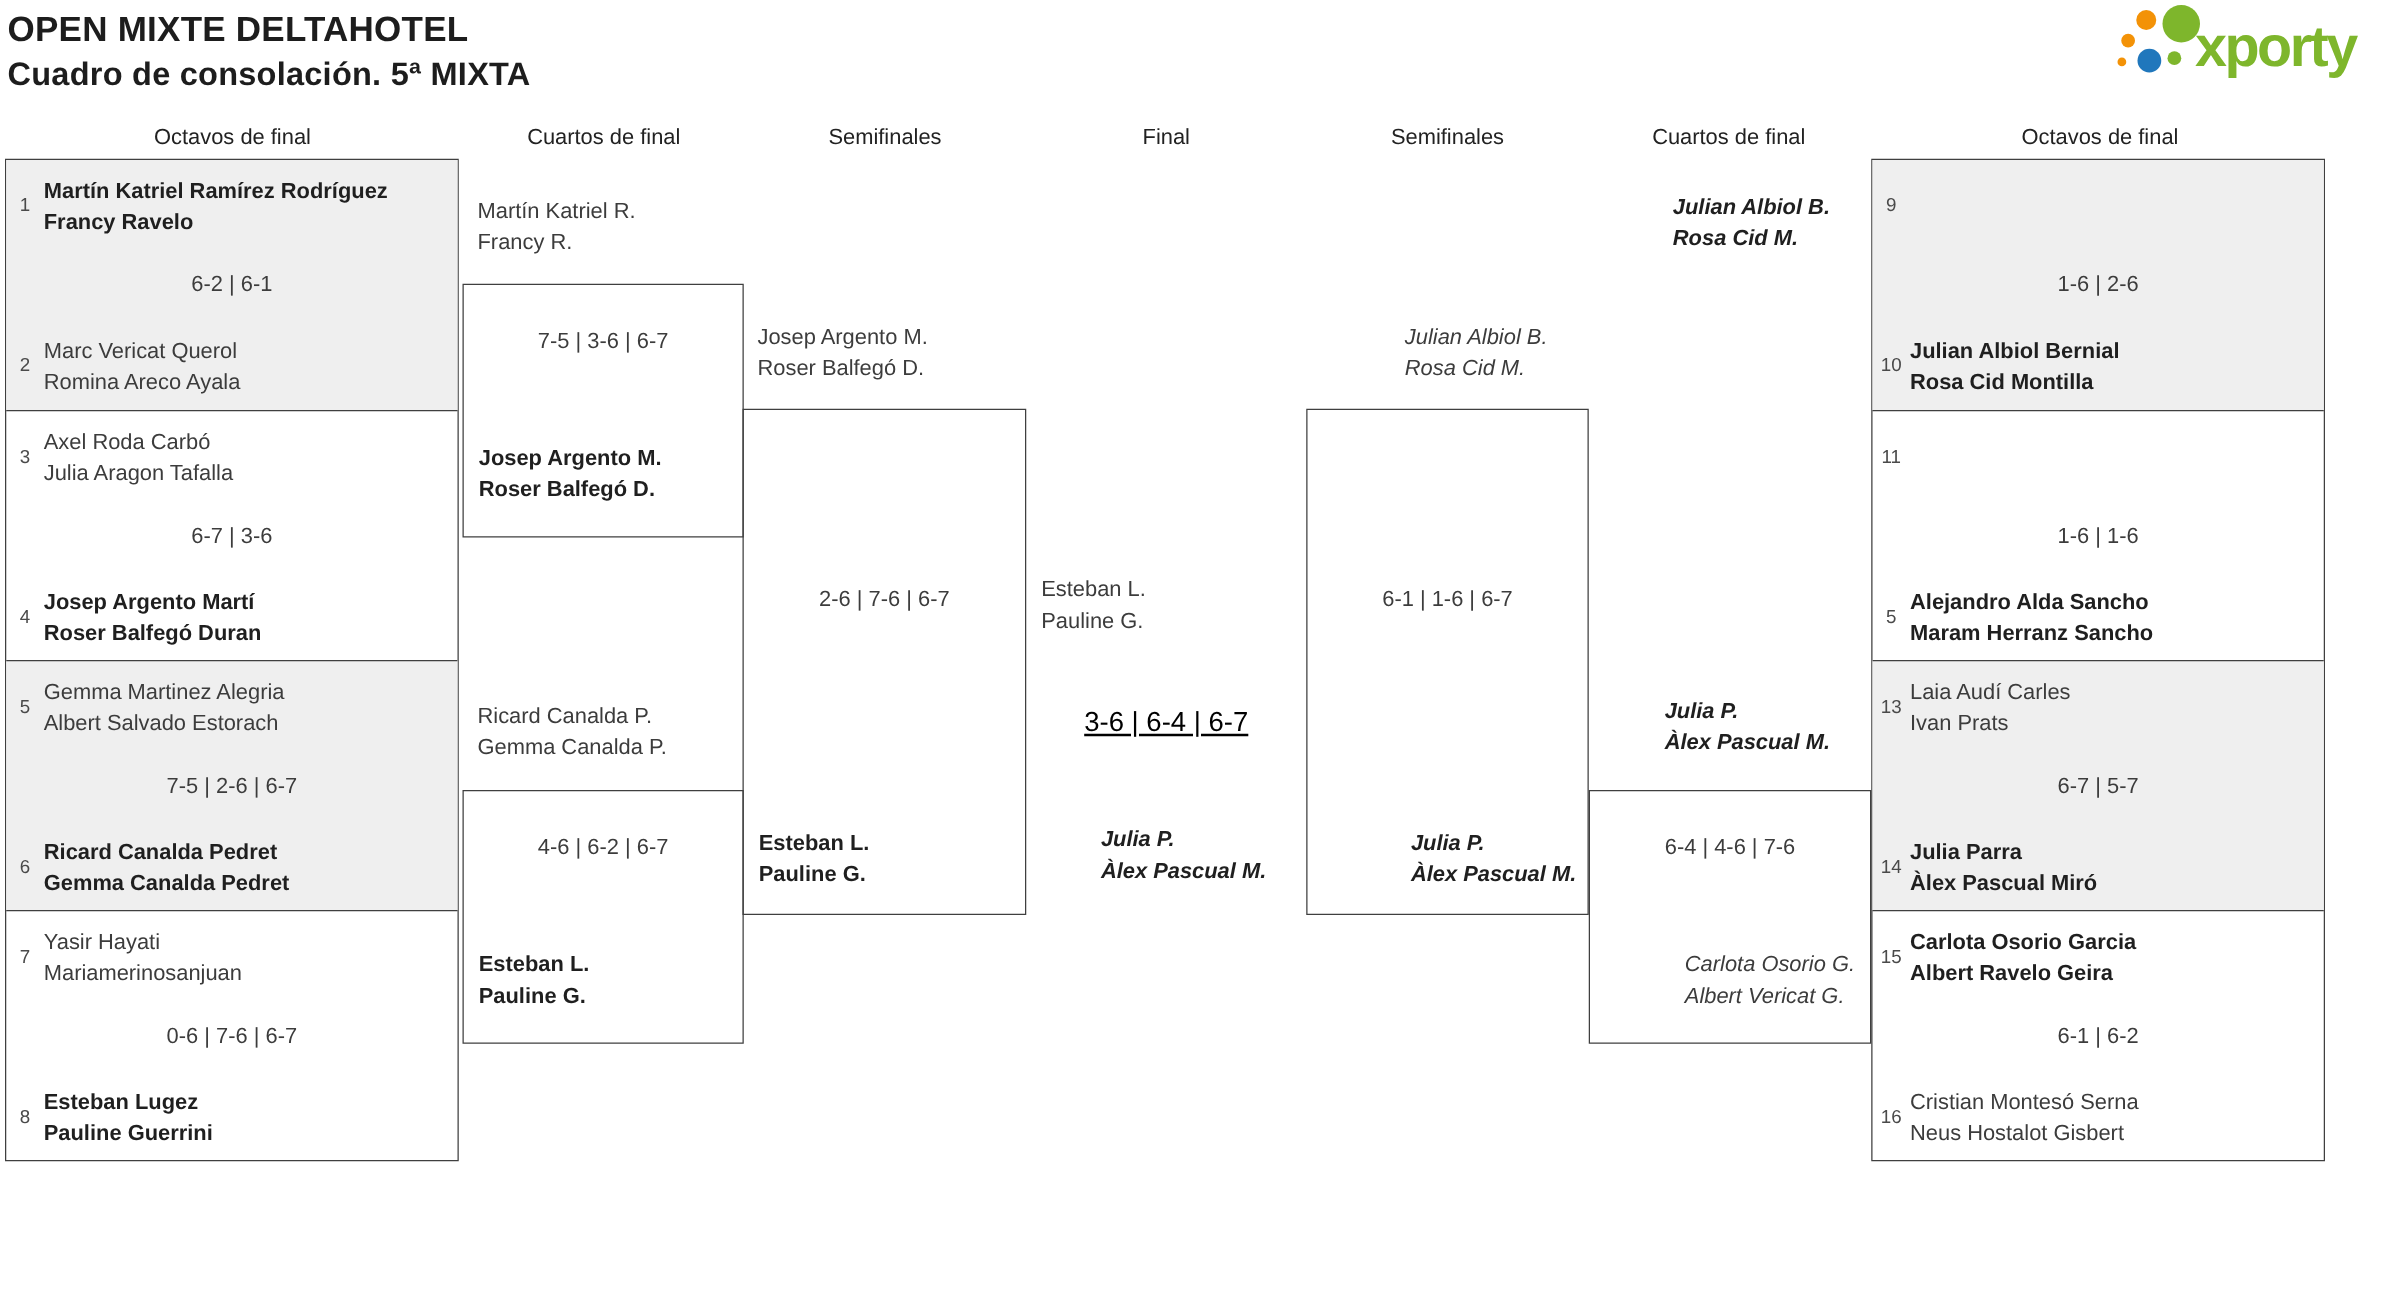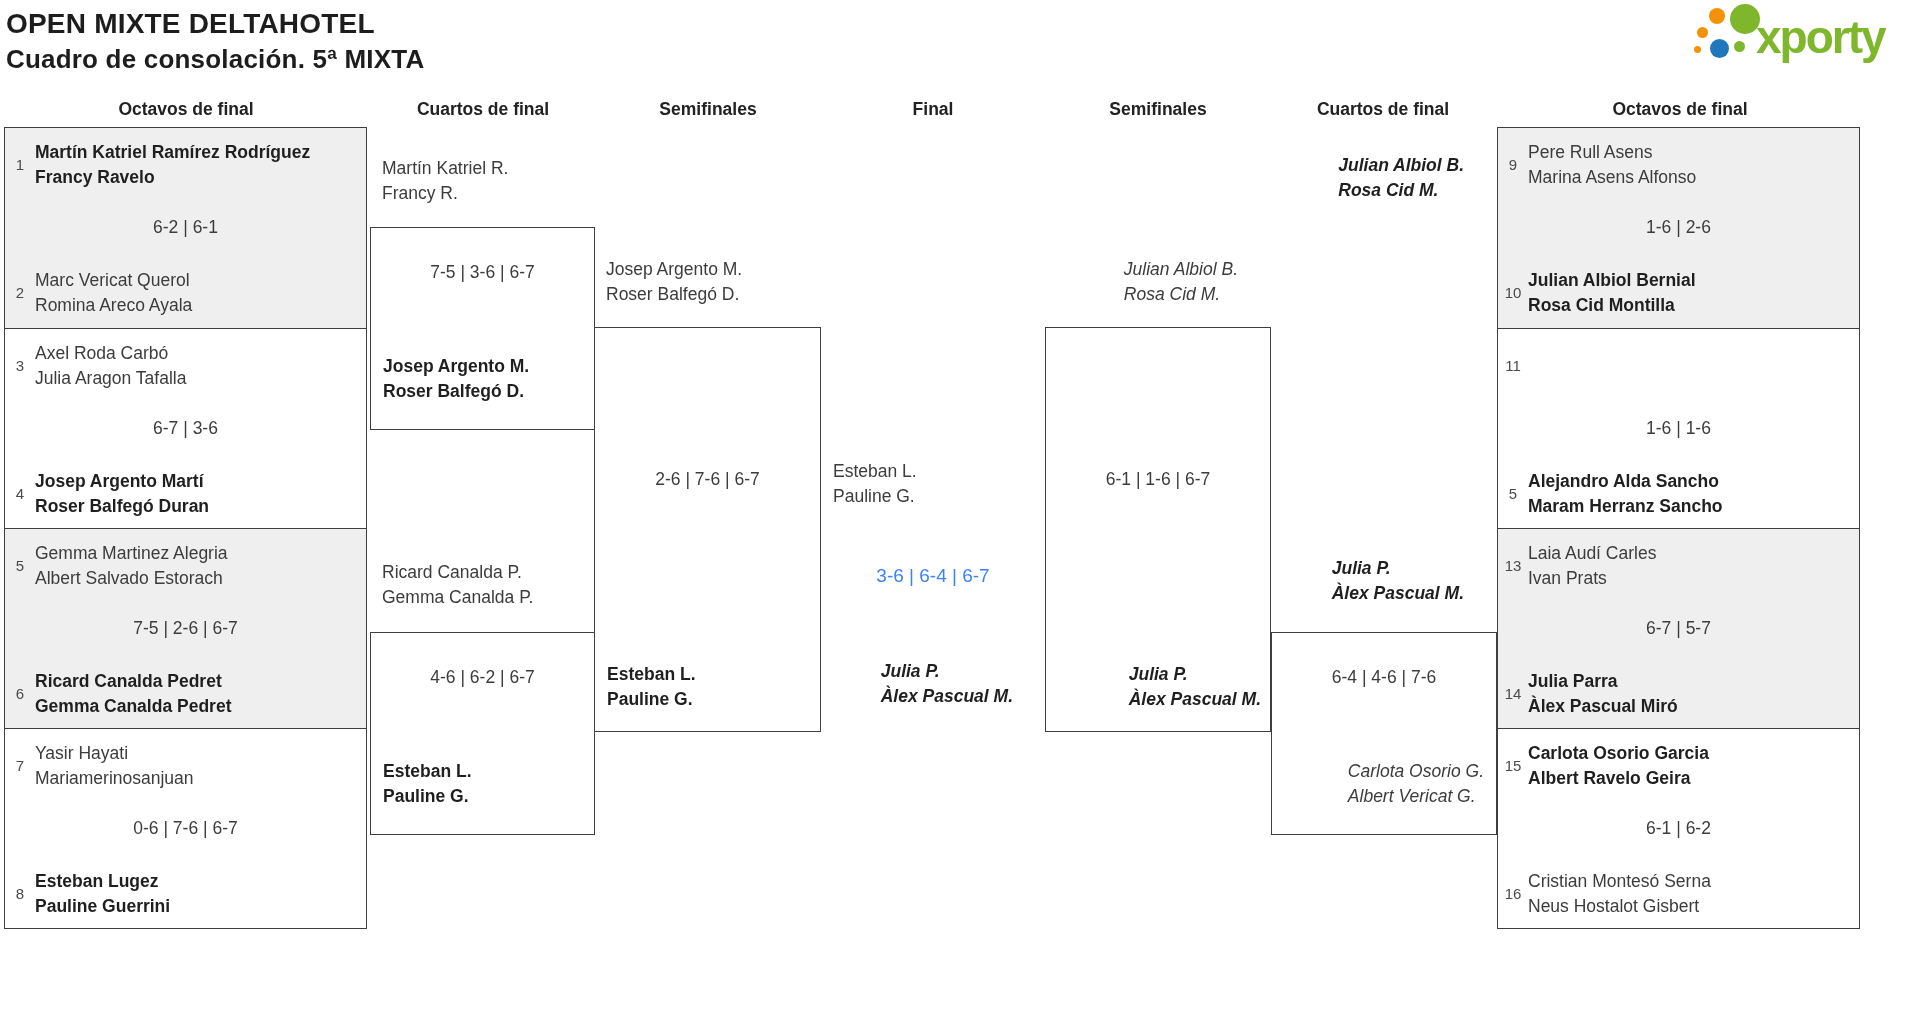--- a/index.html
+++ b/index.html
@@ -18,21 +18,21 @@
   .dot { position:absolute; border-radius:50%; }
   .dot-g1 { left:36px; top:2px;  width:30px; height:30px; background:#7eb62c; }
   .dot-o1 { left:15px; top:6px;  width:16px; height:16px; background:#f39207; }
   .dot-o2 { left:3px;  top:25px; width:11px; height:11px; background:#f39207; }
   .dot-b1 { left:16px; top:37px; width:19px; height:19px; background:#2077bc; }
   .dot-g2 { left:40px; top:39px; width:11px; height:11px; background:#7eb62c; }
   .dot-o3 { left:0px;  top:44px; width:7px;  height:7px;  background:#f39207; }
   .logo-word { position:absolute; left:62px; top:8px; font-size:46px; font-weight:800; letter-spacing:-2px; color:#7eb62c; }
 
   
-  .round-header { position:absolute; top:99px; width:300px; text-align:center; font-size:17.5px; font-weight:700; color:#222; }
+  .round-header { position:absolute; top:99px; width:300px; text-align:center; font-size:17.5px; font-weight:400; color:#222; }
 
   
   .of-box { position:absolute; width:363px; height:802px; border:1px solid #3f3f3f; box-sizing:border-box; background:#fff; }
   .of-match { position:relative; height:200px; box-sizing:border-box; }
   .of-match.divider { border-top:1px solid #3f3f3f; }
   .of-match.shaded { background:#efefef; }
   .team { position:absolute; left:0; right:0; display:flex; }
   .team.top { top:12px; }
   .team.bottom { top:140px; }
   .seed { width:30px; text-align:center; font-size:15px; color:#4a4a4a; line-height:50px; }
@@ -45,21 +45,21 @@
   .mb-score { position:absolute; left:0; right:0; text-align:center; font-size:17.5px; color:#3c3c3c; }
   .qf .mb-score { top:34px; }
   .sf .mb-score { top:141px; }
   .mb-team { position:absolute; font-size:17.5px; line-height:25px; }
   .qf .mb-team { top:126px; }
   .sf .mb-team { top:334px; }
   .align-r { text-align:left;font-style:italic; }
 
   
   .label { position:absolute; font-size:17.5px; line-height:25px; }
-  .score-line { position:absolute; text-align:center; font-size:19px; color:#3b82f6; }
+  .score-line { position:absolute; text-align:center; font-size:22px; color:#000000;text-decoration:underline; }
 </style>
 </head>
 <body>
 
 <div class="page">
 
   <div class="title">OPEN MIXTE DELTAHOTEL</div>
   <div class="subtitle">Cuadro de consolación. 5ª MIXTA</div>
 
   <div class="logo">
@@ -155,24 +155,20 @@
         </div>
       </div>
     </div>
   </div>
 
   <div class="of-box" style="left:1497px;top:127px">
 
     <div class="of-match shaded">
       <div class="team top">
         <span class="seed">9</span>
-        <div class="names">
-          <div>Pere Rull Asens</div>
-          <div>Marina Asens Alfonso</div>
-        </div>
       </div>
       <div class="of-score">1-6 | 2-6</div>
       <div class="team bottom">
         <span class="seed">10</span>
         <div class="names winner">
           <div>Julian Albiol Bernial</div>
           <div>Rosa Cid Montilla</div>
         </div>
       </div>
     </div>

